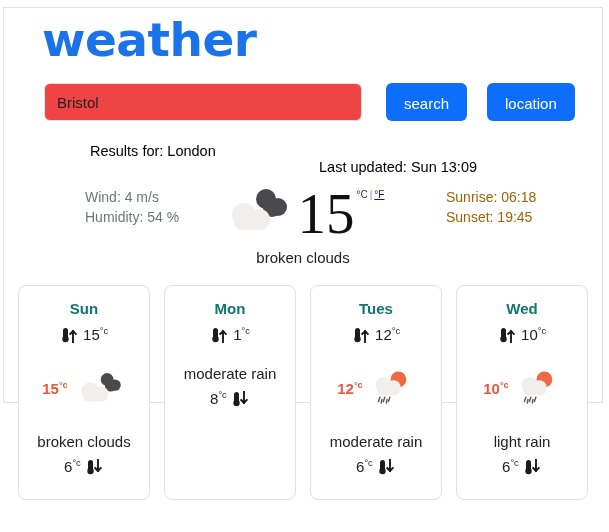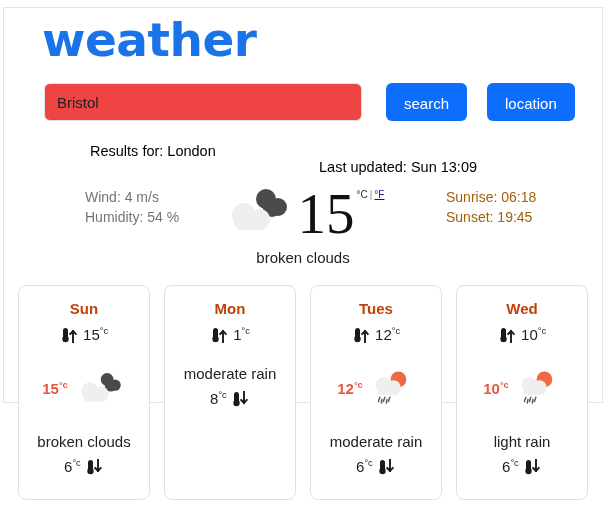--- a/index.html
+++ b/index.html
@@ -144,21 +144,21 @@
     height: 215px;
     border: 1px solid #e0e0e0;
     border-radius: 8px;
     box-sizing: border-box;
     background: #fff;
     position: relative;
     padding-top: 14px;
   }
   .card-day {
     text-align: center;
-    color: #c2410c;
+    color: #0f766e;
     font-weight: bold;
     font-size: 15px;
   }
   .card-max {
     text-align: center;
     margin-top: 9px;
     font-size: 15px;
     color: #202124;
     white-space: nowrap;
   }

